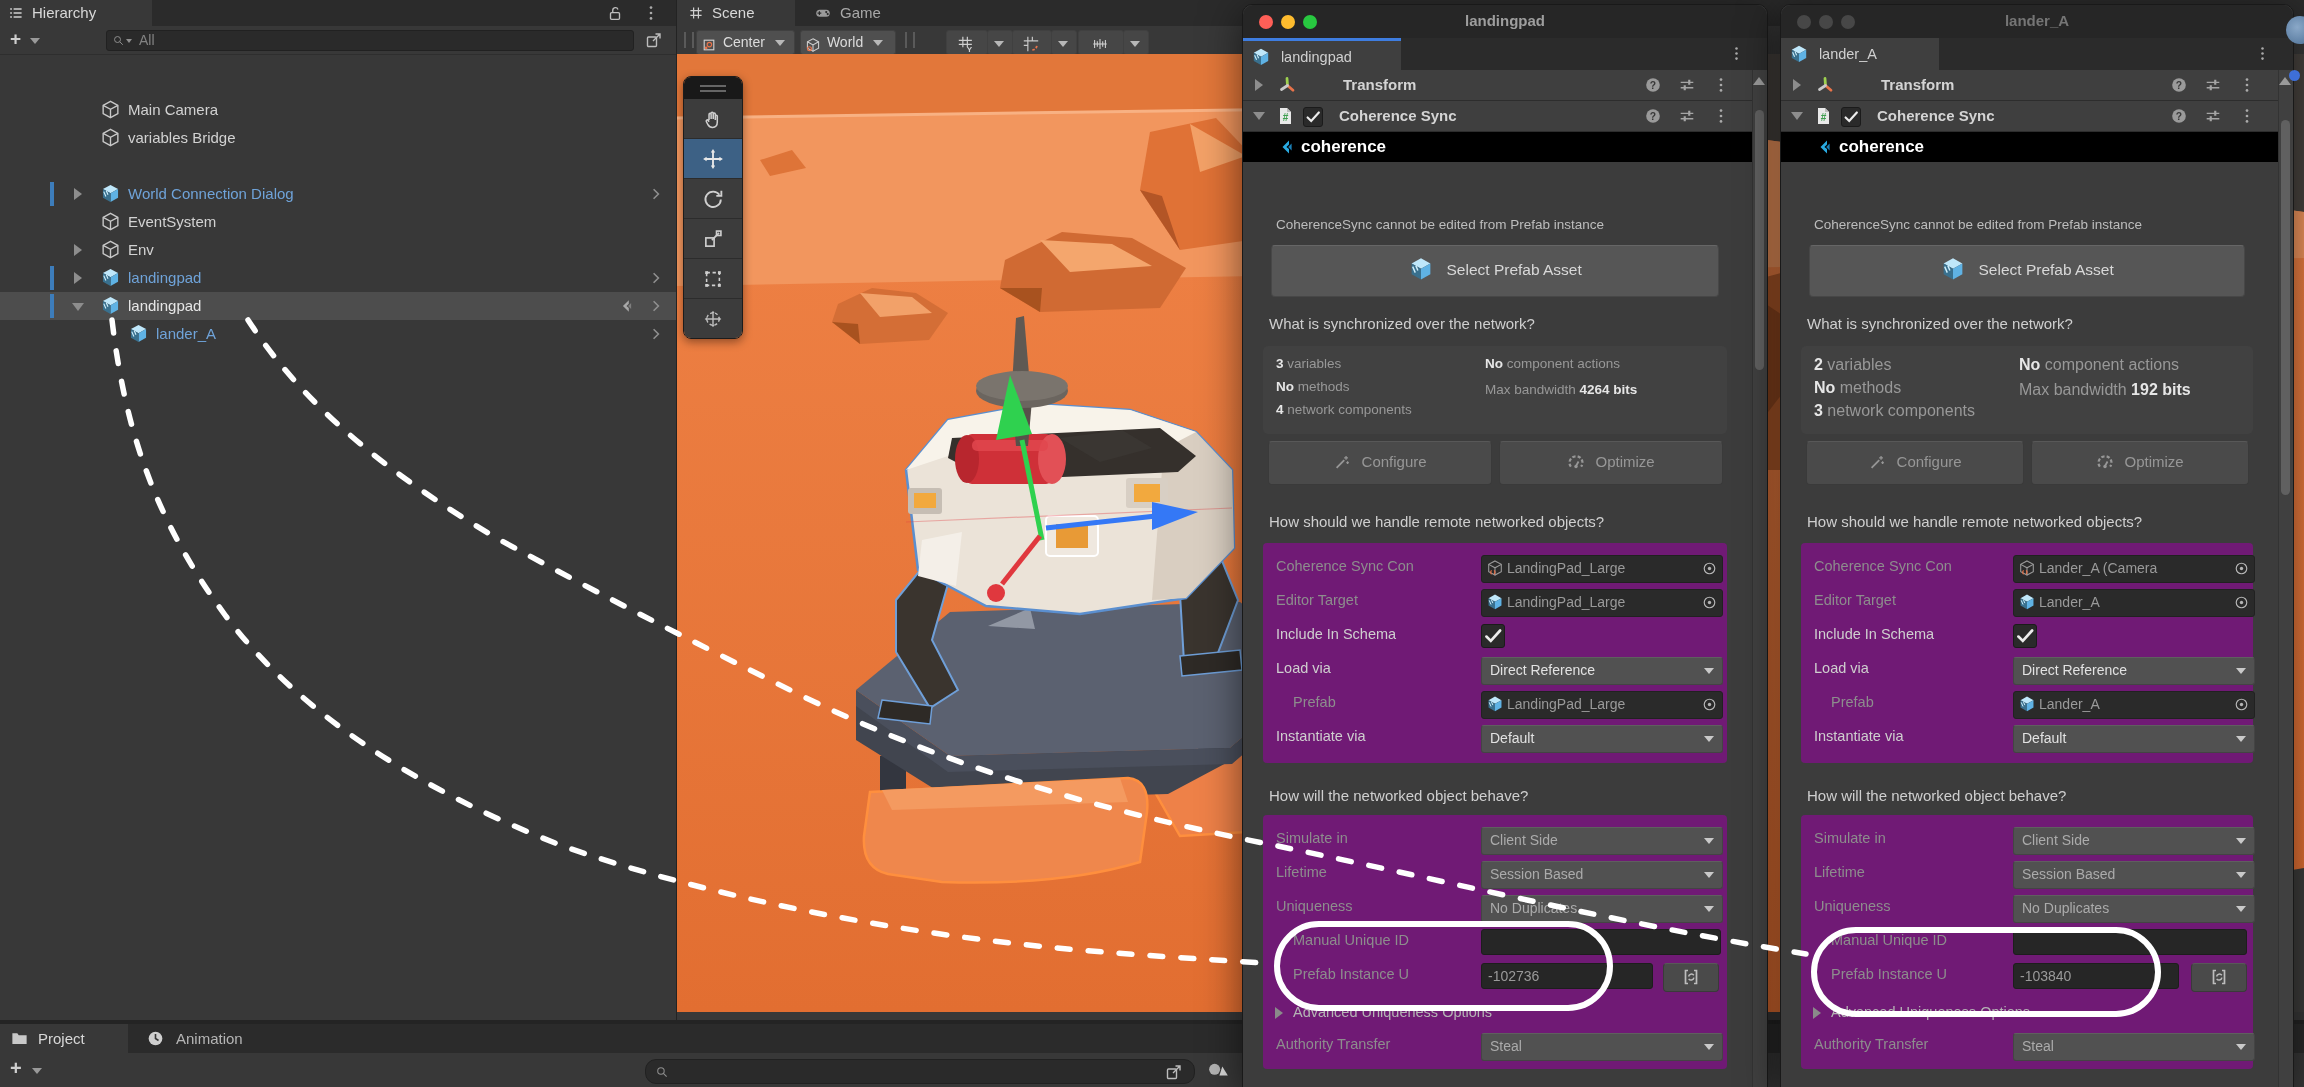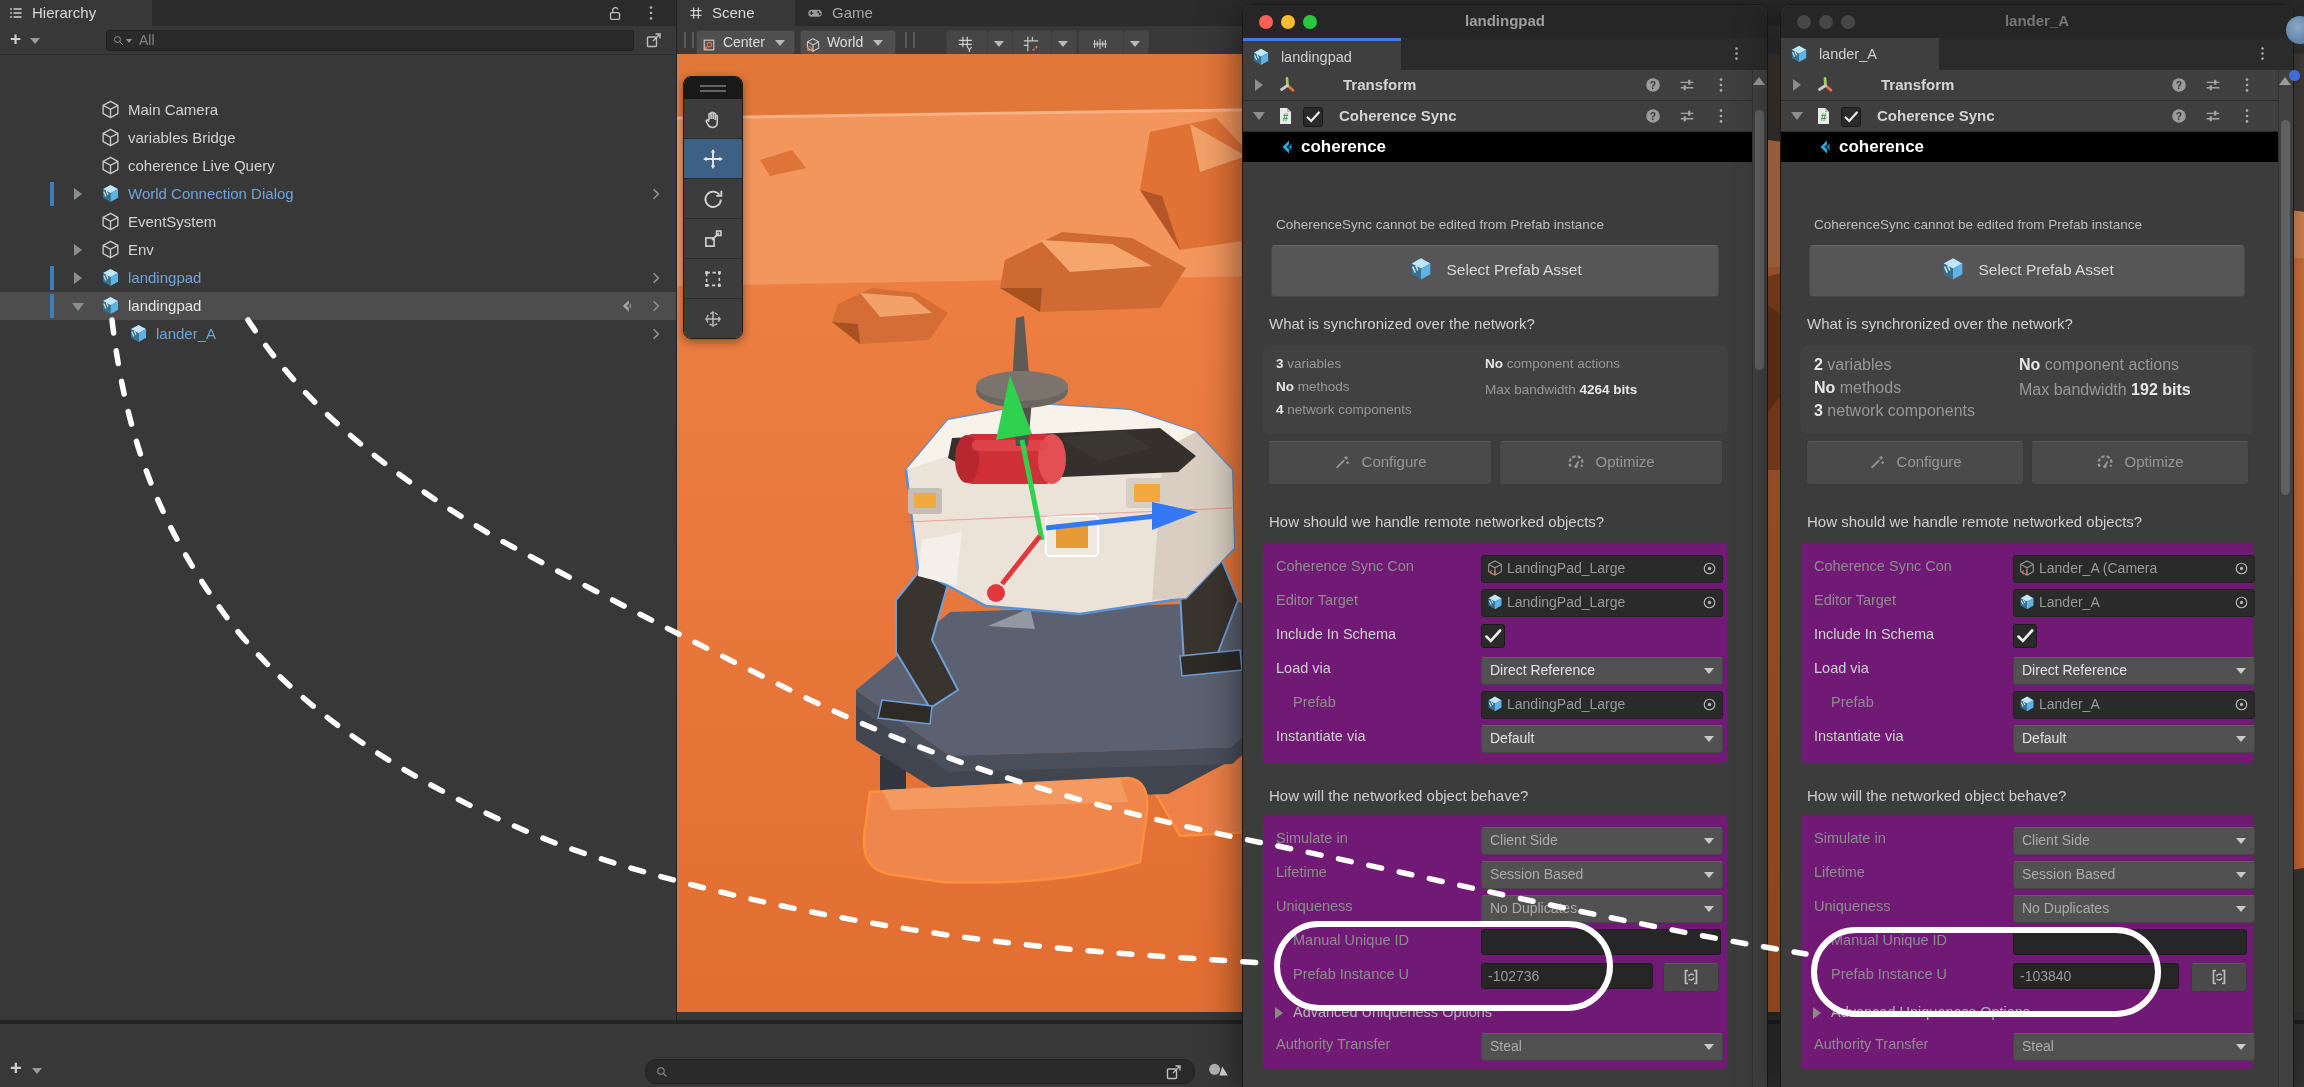--- a/index.html
+++ b/index.html
@@ -230,21 +230,21 @@
 
   <div class="abs" style="left:676px;top:0;width:1628px;height:1012px">
 
     <div class="abs tabbar" style="left:0;top:0;width:1628px;height:26px">
       <div class="abs tab-active" style="left:0;top:0;width:119px;height:26px;line-height:26px">
         <svg class="ic abs" style="left:12px;top:5px;color:#cfcfcf" width="16" height="16">
             <use href="#i-grid"></use>
           </svg>
         <span class="abs" style="left:36px;font-size:15px">Scene</span>
       </div>
-      <div class="abs" style="left:124px;top:0;width:120px;height:26px;line-height:26px;color:#a8a8a8">
+      <div class="abs" style="left:132px;top:0;width:120px;height:26px;line-height:26px;color:#a8a8a8">
         <svg class="ic abs" style="left:6px;top:4px;color:#9a9a9a" width="18" height="18">
             <use href="#i-gamepad"></use>
           </svg>
         <span class="abs" style="left:32px;font-size:15px">Game</span>
       </div>
     </div>
 
     <div class="abs" style="left:0;top:26px;width:1628px;height:28px;background:#383838;border-bottom:1px solid #2a2a2a">
       <div class="abs" style="left:8px;top:6px;width:6px;height:16px;border-left:2px solid #5a5a5a;border-right:2px solid #5a5a5a"></div>
       <div class="sbtn" style="left:20px;width:97px">
@@ -452,26 +452,20 @@
           <use href="#i-cube"></use>
         </svg>
       <span class="lbl" style="left:128px">Main Camera</span>
     </div>
     <div class="hrow" style="top:124px">
       <svg class="ic abs" style="left:100px;top:3px;color:#c9c9c9" width="21" height="21">
           <use href="#i-cube"></use>
         </svg>
       <span class="lbl" style="left:128px">variables Bridge</span>
     </div>
-    <div class="hrow" style="top:152px">
-      <svg class="ic abs" style="left:100px;top:3px;color:#c9c9c9" width="21" height="21">
-          <use href="#i-cube"></use>
-        </svg>
-      <span class="lbl" style="left:128px">coherence Live Query</span>
-    </div>
     <div class="hrow" style="top:180px">
       <span class="bluebar"></span>
       <span class="fold-r abs" style="left:74px;top:8px"></span>
       <svg class="ic abs" style="left:100px;top:3px" width="21" height="21">
           <use href="#i-prefab"></use>
         </svg>
       <span class="lbl prefab-text" style="left:128px">World Connection Dialog</span>
       <svg class="ic abs" style="left:648px;top:6px" width="16" height="16">
           <use href="#i-chev"></use>
         </svg>
@@ -519,20 +513,34 @@
           <use href="#i-prefab"></use>
         </svg>
       <span class="lbl prefab-text" style="left:156px">lander_A</span>
       <svg class="ic abs" style="left:648px;top:6px" width="16" height="16">
           <use href="#i-chev"></use>
         </svg>
     </div>
   </div>
 
   <div class="abs" style="left:0;top:1020px;width:2304px;height:67px;background:#383838;border-top:4px solid #242424">
+    <div class="abs tabbar" style="left:0;top:0;width:2304px;height:29px">
+      <div class="abs tab-active" style="left:0;top:0;width:128px;height:29px;line-height:29px">
+        <svg class="ic abs" style="left:10px;top:5px" width="19" height="19">
+            <use href="#i-folder"></use>
+          </svg>
+        <span class="abs" style="left:38px;font-size:15px">Project</span>
+      </div>
+      <div class="abs" style="left:132px;top:0;width:164px;height:29px;line-height:29px;color:#b5b5b5">
+        <svg class="ic abs" style="left:14px;top:5px" width="19" height="19">
+            <use href="#i-clock"></use>
+          </svg>
+        <span class="abs" style="left:44px;font-size:15px">Animation</span>
+      </div>
+    </div>
     <div class="abs" style="left:0;top:29px;width:2304px;height:38px;background:#383838">
       <span class="abs" style="left:10px;top:4px;font-size:20px;color:#cfcfcf;font-weight:bold">+</span>
       <span class="caret abs" style="left:32px;top:15px;border-top-color:#9a9a9a"></span>
       <div class="abs" style="left:645px;top:6px;width:548px;height:23px;background:#2a2a2a;border:1px solid #212121;border-radius:11px">
         <svg class="ic abs" style="left:9px;top:5px;color:#8f8f8f" width="14" height="14">
             <use href="#i-search"></use>
           </svg>
         <svg class="abs" style="left:518px;top:2px;color:#bdbdbd" width="20" height="20">
             <use href="#i-popout"></use>
           </svg>

